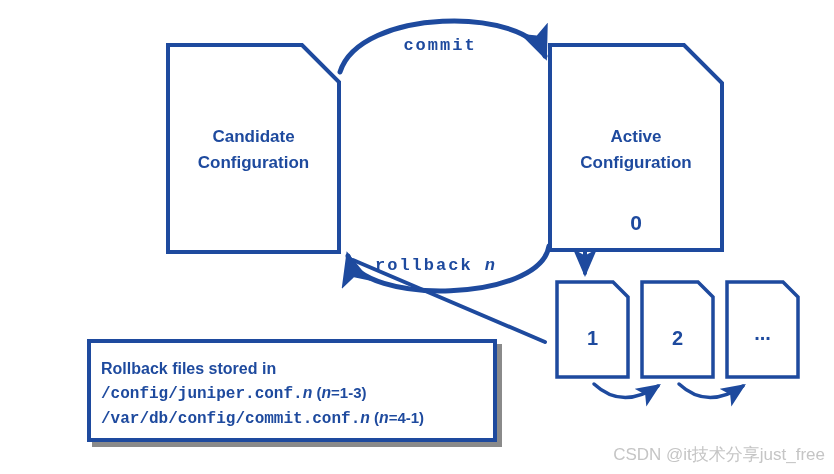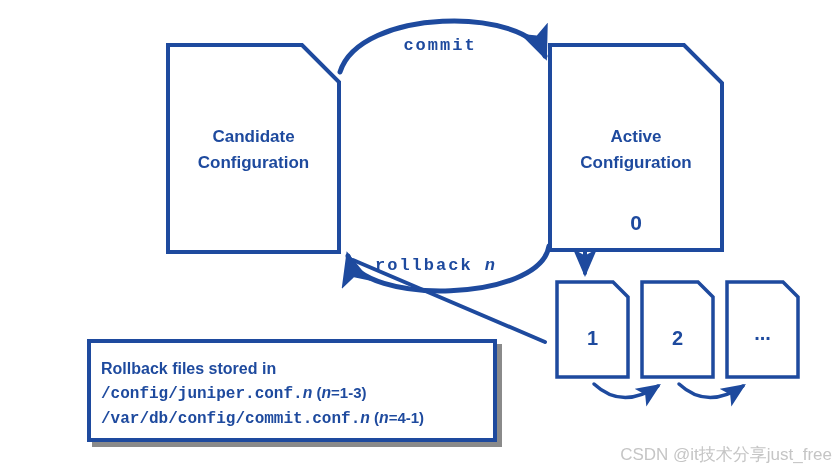--- a/index.html
+++ b/index.html
@@ -84,21 +84,21 @@
     white-space: nowrap;
   }
   .callout-line .var { font-style: italic; }
   .callout-line .note {
     font-family: "Liberation Sans", sans-serif;
     font-weight: bold;
     font-size: 15px;
   }
   .watermark {
     position: absolute;
-    right: 2px;
+    right: 9px;
     top: 443px;
     color: var(--watermark-gray);
     font-size: 17px;
     white-space: nowrap;
   }
 </style>
 </head>
 <body>
 
 <div class="stage">

